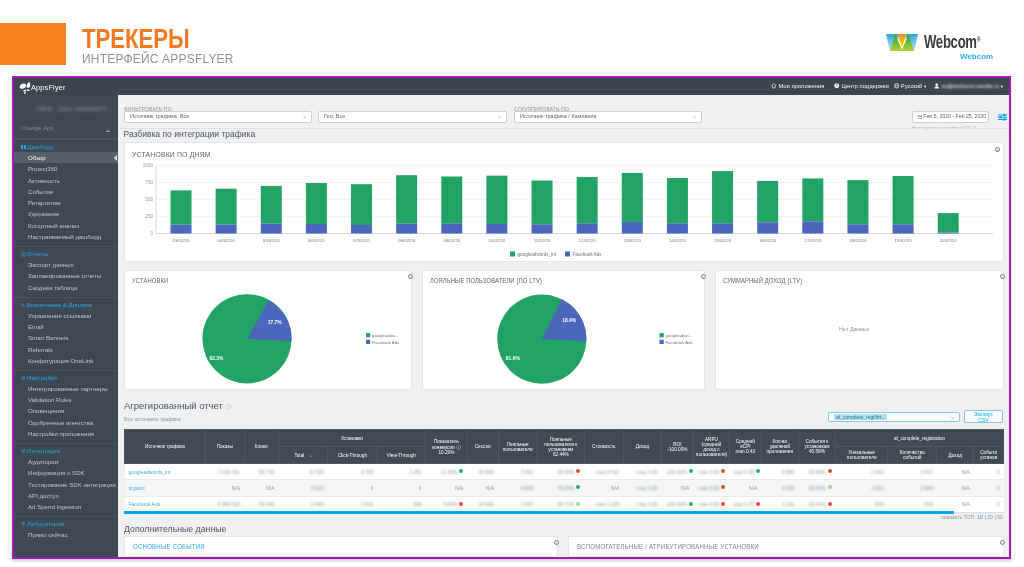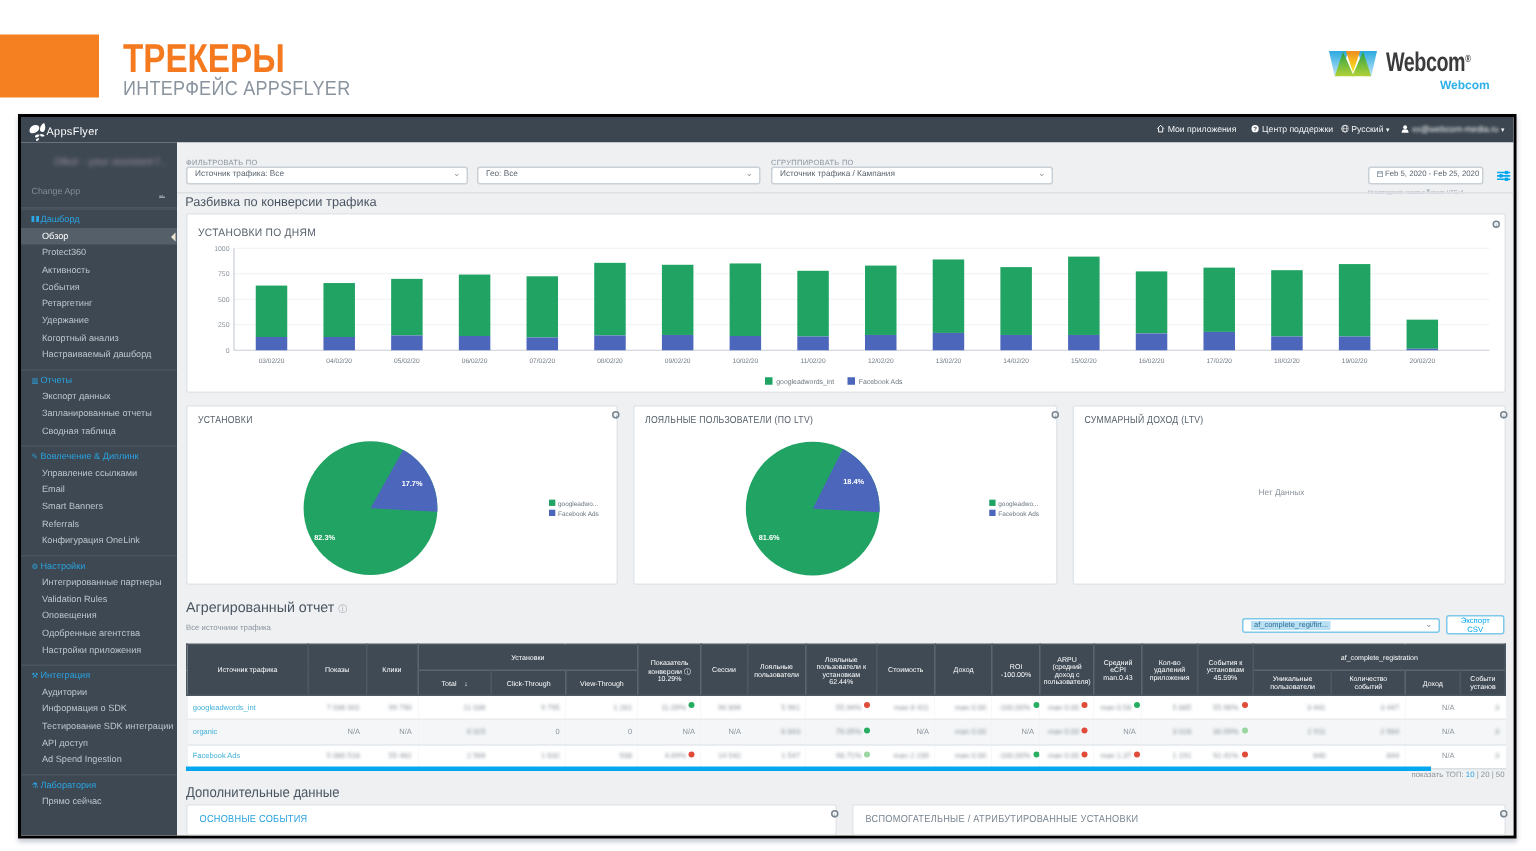--- a/index.html
+++ b/index.html
@@ -9,21 +9,21 @@
 
 #orange-block { position:absolute; left:0; top:23px; width:66px; height:42px; background:#f58021; }
 #title { position:absolute; left:82px; top:26.4px; font-size:27px; font-weight:bold; color:#f4791f; letter-spacing:0px; line-height:27px; transform:scaleX(0.82); transform-origin:0 0; }
 #subtitle { position:absolute; left:82px; top:52px; font-size:13.5px; color:#8a949e; letter-spacing:0.2px; line-height:13px; transform:scaleX(0.89); transform-origin:0 0; }
 #wlogo { position:absolute; left:886px; top:34px; }
 #wname { position:absolute; left:924px; top:31px; font-size:18px; font-weight:bold; color:#3b3b3d; letter-spacing:-0.4px; transform:scaleX(0.73); transform-origin:0 0; line-height:18px; }
 #wname sup { font-size:7px; vertical-align:6px; }
 #wgroup { position:absolute; left:960px; top:52px; font-size:8px; font-weight:bold; color:#2fb0e8; letter-spacing:0px; }
 
 
-#shot { position:absolute; left:12px; top:76px; width:999px; height:483px; border:2px solid #000000; background:#eef0f2; overflow:hidden; box-shadow:0 2px 3px rgba(130,140,160,0.45); }
+#shot { position:absolute; left:12px; top:76px; width:999px; height:483px; border:2px solid #a21caf; background:#eef0f2; overflow:hidden; box-shadow:0 2px 3px rgba(130,140,160,0.45); }
 #navbar { position:absolute; left:0; top:0; width:995px; height:17px; background:#3c4650; }
 #sidebar { position:absolute; left:0; top:17px; width:104px; height:462px; background:#3d4852; }
 #content { position:absolute; left:104px; top:17px; width:891px; height:462px; background:#eef0f2; overflow:hidden; }
 
 
 .nav-logo { position:absolute; top:3px; height:12px; color:#fff; font-size:7.3px; line-height:13px; letter-spacing:0.2px; }
 .nav-right { position:absolute; right:6px; top:0; height:17px; color:#f2f5f7; font-size:5.8px; line-height:17.5px; }
 
 
 
@@ -197,21 +197,21 @@
             <line x1="0" y1="8" x2="12" y2="8"></line>
           </g>
         <g fill="#02a7f0">
             <rect x="7" y="0.5" width="3" height="3"></rect>
             <rect x="2" y="3.5" width="3" height="3"></rect>
             <rect x="7" y="6.5" width="3" height="3"></rect>
           </g>
       </svg>
       <div class="tz" style="left:794px; top:31px;">Несовпадение часовых поясов: UTC+4</div>
       <div class="content-div"></div>
-      <div class="sec-title" style="left:5.5px; top:33.5px;">Разбивка по конверсии трафика</div>
+      <div class="sec-title" style="left:5.5px; top:33.5px;">Разбивка по интеграции трафика</div>
 
       <div class="panel" style="left:6px; top:47px; width:879.5px; height:120px;">
         <div class="ptitle" style="top:6.5px; font-size:7.2px; transform:scaleX(0.95);">УСТАНОВКИ ПО ДНЯМ</div>
         <div class="info inside">i</div>
         <svg id="barchart" width="877" height="118" viewBox="0 0 877 118" style="position:absolute; left:0; top:0;">
             <line x1="31" x2="868" y1="90.5" y2="90.5" stroke="#c8cdd4" stroke-width="0.8"></line>
             <text x="28" y="92.3" text-anchor="end" font-size="4.6" fill="#8b949d">0</text>
             <line x1="31" x2="868" y1="73.5" y2="73.5" stroke="#f0f1f3" stroke-width="0.8"></line>
             <text x="28" y="75.3" text-anchor="end" font-size="4.6" fill="#8b949d">250</text>
             <line x1="31" x2="868" y1="56.5" y2="56.5" stroke="#f0f1f3" stroke-width="0.8"></line>

